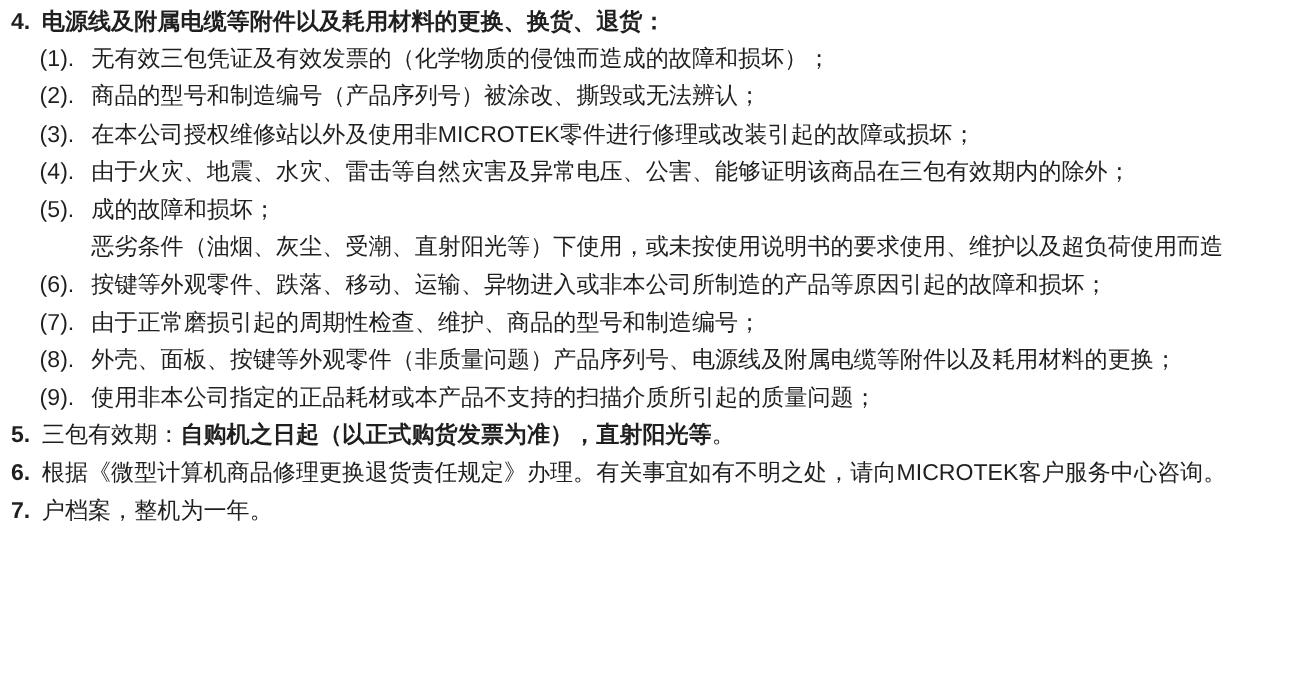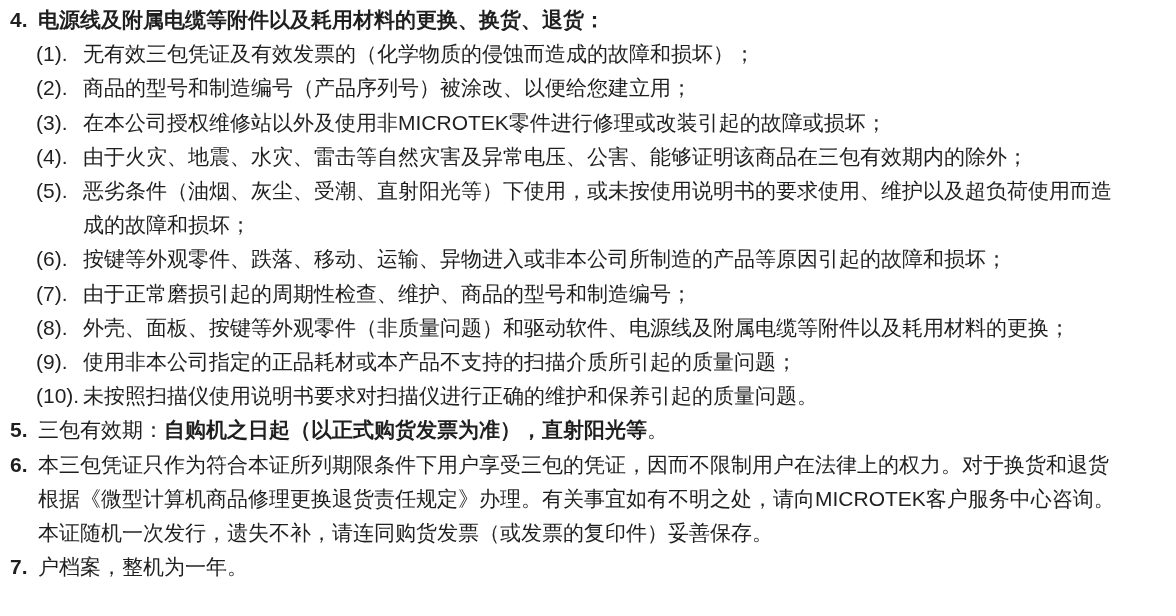--- a/index.html
+++ b/index.html
@@ -39,85 +39,77 @@
     <div class="subs">
       <div class="row sub">
         <span class="marker">(1).</span>
         <div class="text">
           <div class="line"><span>无有效三包凭证及有效发票的（化学物质的侵蚀而造成的故障和损坏）；</span></div>
         </div>
       </div>
       <div class="row sub">
         <span class="marker">(2).</span>
         <div class="text">
-          <div class="line"><span>商品的型号和制造编号（产品序列号）被涂改、以便给您建立用；</span></div>
+          <div class="line"><span>商品的型号和制造编号（产品序列号）被涂改、撕毁或无法辨认；</span></div>
         </div>
       </div>
       <div class="row sub">
         <span class="marker">(3).</span>
         <div class="text">
           <div class="line"><span>在本公司授权维修站以外及使用非MICROTEK零件进行修理或改装引起的故障或损坏；</span></div>
         </div>
       </div>
       <div class="row sub">
         <span class="marker">(4).</span>
         <div class="text">
           <div class="line"><span>由于火灾、地震、水灾、雷击等自然灾害及异常电压、公害、能够证明该商品在三包有效期内的除外；</span></div>
         </div>
       </div>
       <div class="row sub">
         <span class="marker">(5).</span>
         <div class="text">
+          <div class="line"><span>成的故障和损坏；</span></div>
           <div class="line"><span>恶劣条件（油烟、灰尘、受潮、直射阳光等）下使用，或未按使用说明书的要求使用、维护以及超负荷使用而造</span></div>
-          <div class="line"><span>成的故障和损坏；</span></div>
         </div>
       </div>
       <div class="row sub">
         <span class="marker">(6).</span>
         <div class="text">
           <div class="line"><span>按键等外观零件、跌落、移动、运输、异物进入或非本公司所制造的产品等原因引起的故障和损坏；</span></div>
         </div>
       </div>
       <div class="row sub">
         <span class="marker">(7).</span>
         <div class="text">
           <div class="line"><span>由于正常磨损引起的周期性检查、维护、商品的型号和制造编号；</span></div>
         </div>
       </div>
       <div class="row sub">
         <span class="marker">(8).</span>
         <div class="text">
-          <div class="line"><span>外壳、面板、按键等外观零件（非质量问题）和驱动软件、电源线及附属电缆等附件以及耗用材料的更换；</span></div>
+          <div class="line"><span>外壳、面板、按键等外观零件（非质量问题）产品序列号、电源线及附属电缆等附件以及耗用材料的更换；</span></div>
         </div>
       </div>
       <div class="row sub">
         <span class="marker">(9).</span>
         <div class="text">
           <div class="line"><span>使用非本公司指定的正品耗材或本产品不支持的扫描介质所引起的质量问题；</span></div>
-        </div>
-      </div>
-      <div class="row sub">
-        <span class="marker">(10).</span>
-        <div class="text">
-          <div class="line"><span>未按照扫描仪使用说明书要求对扫描仪进行正确的维护和保养引起的质量问题。</span></div>
         </div>
       </div>
     </div>
     <div class="row main">
       <span class="marker b">5.</span>
       <div class="text">
         <div class="line"><span>三包有效期：</span><span class="b">自购机之日起（以正式购货发票为准），直射阳光等</span><span>。</span></div>
       </div>
     </div>
     <div class="row main">
       <span class="marker b">6.</span>
       <div class="text">
-        <div class="line"><span>本三包凭证只作为符合本证所列期限条件下用户享受三包的凭证，因而不限制用户在法律上的权力。对于换货和退货</span></div>
         <div class="line"><span>根据《微型计算机商品修理更换退货责任规定》办理。有关事宜如有不明之处，请向MICROTEK客户服务中心咨询。</span></div>
-        <div class="line"><span>本证随机一次发行，遗失不补，请连同购货发票（或发票的复印件）妥善保存。</span></div>
       </div>
     </div>
     <div class="row main">
       <span class="marker b">7.</span>
       <div class="text">
         <div class="line"><span>户档案，整机为一年。</span></div>
       </div>
     </div>
   </div>
 

